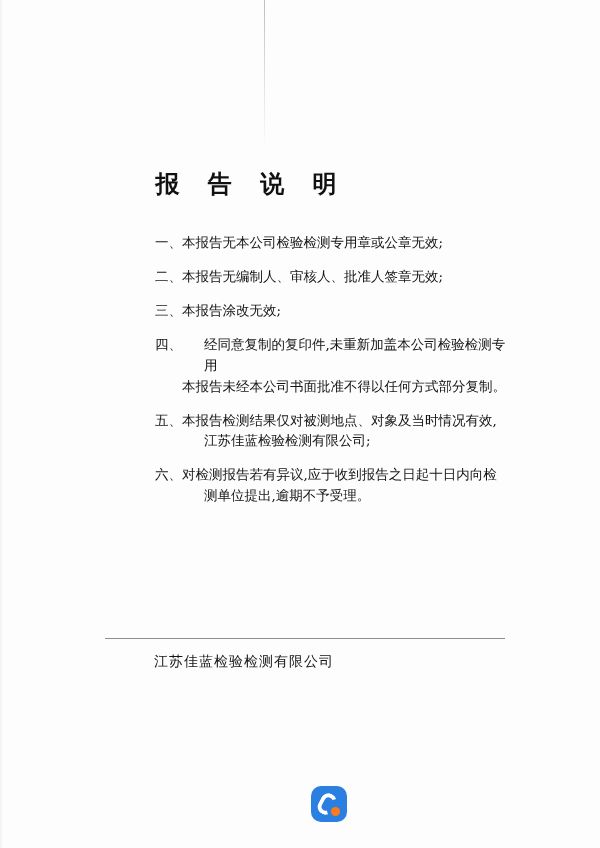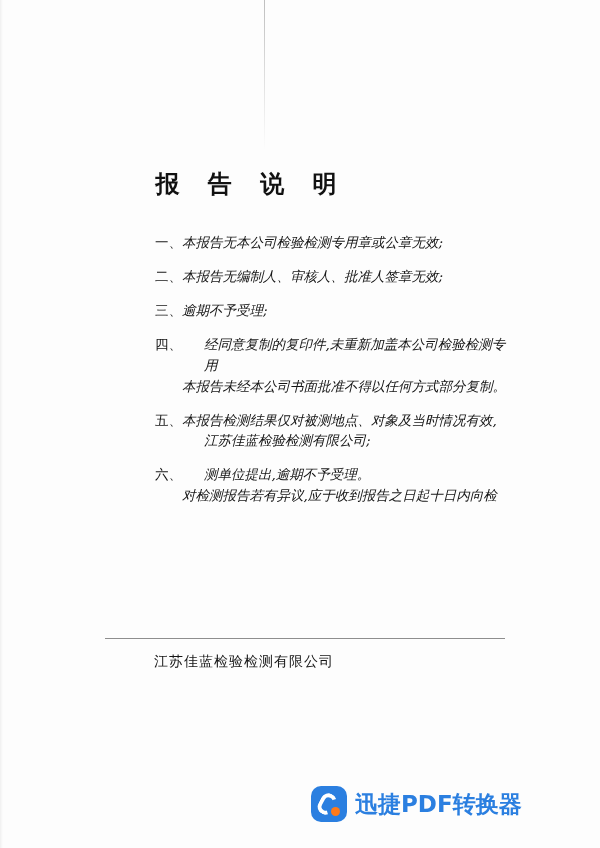--- a/index.html
+++ b/index.html
@@ -70,21 +70,20 @@
     font-size: 13.5px;
     line-height: 1.55;
     color: #141414;
   }
   .clause-num {
     flex: 0 0 auto;
     white-space: nowrap;
   }
   .clause-body {
     flex: 1 1 auto;
-    font-style: italic;
   }
   .clause-body .line {
     display: block;
   }
   .clause-body .line.indent {
     padding-left: 22px;
   }
 
   .rule {
     position: absolute;
@@ -178,21 +177,21 @@
     <div class="clause">
       <span class="clause-num">二、</span>
       <span class="clause-body">
         <span class="line">本报告无编制人、审核人、批准人签章无效;</span>
       </span>
     </div>
 
     <div class="clause">
       <span class="clause-num">三、</span>
       <span class="clause-body">
-        <span class="line">逾期不予受理;</span>
+        <span class="line">本报告涂改无效;</span>
       </span>
     </div>
 
     <div class="clause">
       <span class="clause-num">四、</span>
       <span class="clause-body">
         <span class="line indent">经同意复制的复印件,未重新加盖本公司检验检测专用</span>
         <span class="line">本报告未经本公司书面批准不得以任何方式部分复制。</span>
       </span>
     </div>
@@ -201,28 +200,27 @@
       <span class="clause-num">五、</span>
       <span class="clause-body">
         <span class="line">本报告检测结果仅对被测地点、对象及当时情况有效,</span>
         <span class="line indent">江苏佳蓝检验检测有限公司;</span>
       </span>
     </div>
 
     <div class="clause">
       <span class="clause-num">六、</span>
       <span class="clause-body">
+        <span class="line">对检测报告若有异议,应于收到报告之日起十日内向检</span>
         <span class="line indent">测单位提出,逾期不予受理。</span>
-        <span class="line">对检测报告若有异议,应于收到报告之日起十日内向检</span>
       </span>
     </div>
 
   </div>
 
   <div class="rule"></div>
   <div class="company">江苏佳蓝检验检测有限公司</div>
 
   <div class="watermark">
     <div class="wm-logo"></div>
-    <div class="wm-text">迅捷PDF转换器</div>
   </div>
 
 </div>
 
 </body></html>

